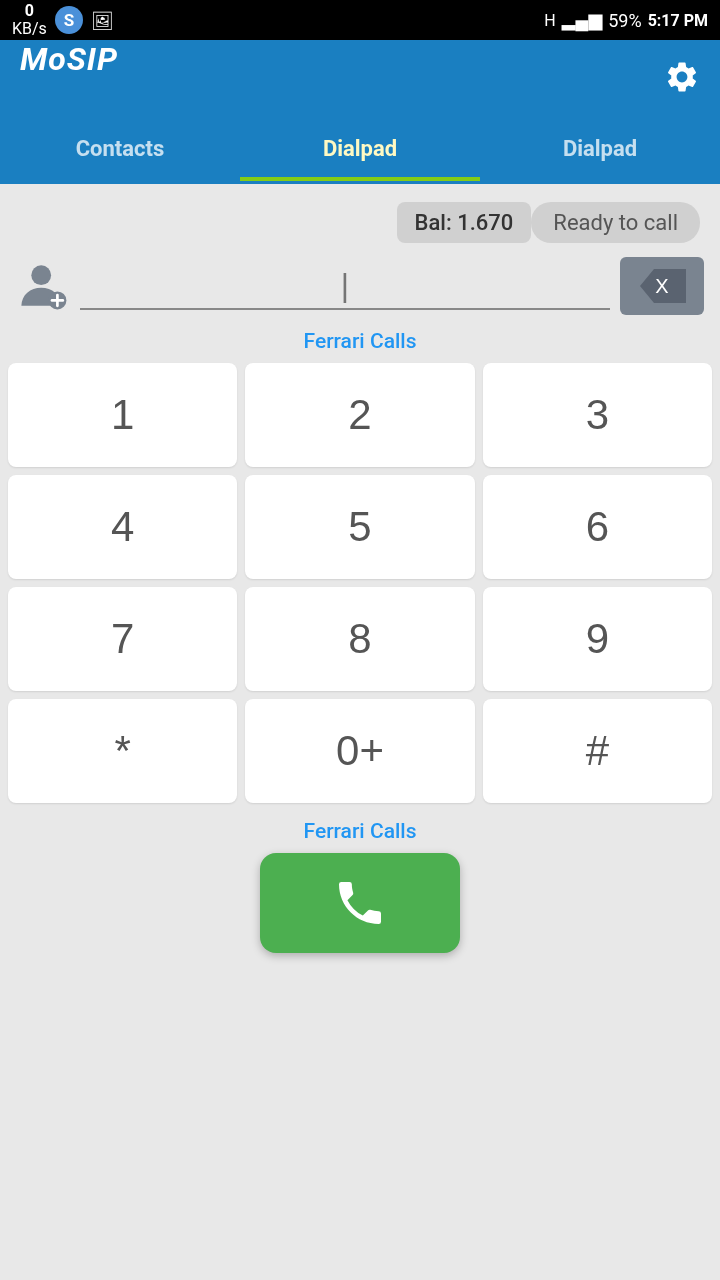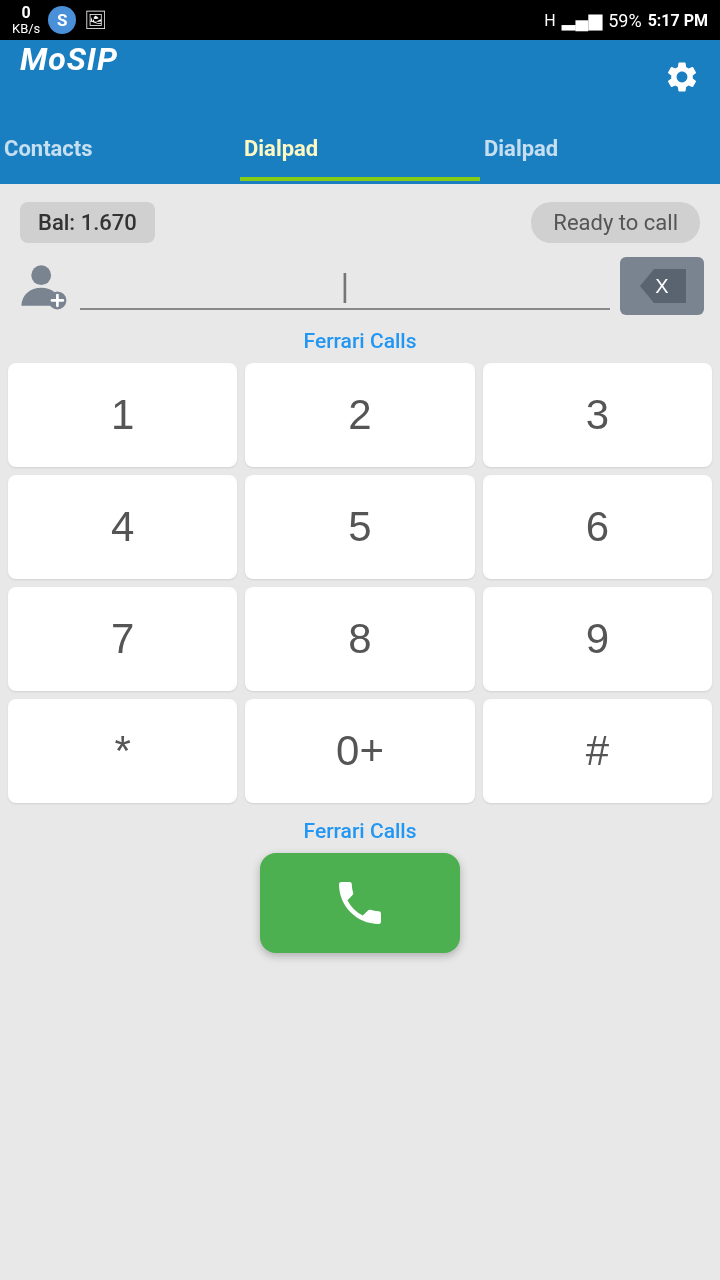--- a/index.html
+++ b/index.html
@@ -54,20 +54,21 @@
     }
 
     
     .tabs {
       background: #1a7fc1;
       display: flex;
       border-bottom: 3px solid #1a7fc1;
     }
     .tab {
       flex: 1;
+      text-align: center;
       padding: 16px 4px;
       color: rgba(255,255,255,0.75);
       font-size: 22px;
       font-weight: bold;
       cursor: pointer;
       border-bottom: 4px solid transparent;
       user-select: none;
     }
     .tab.active {
       color: #fef9c3;
@@ -79,21 +80,21 @@
       background: #e8e8e8;
       flex: 1;
       display: flex;
       flex-direction: column;
       padding: 0;
     }
 
     
     .info-bar {
       display: flex;
-      justify-content: space-between;
+      justify-content: flex-end;
       align-items: center;
       padding: 18px 20px 10px 20px;
     }
     .balance-badge {
       background: #d0d0d0;
       border-radius: 8px;
       padding: 8px 18px;
       font-size: 22px;
       color: #333;
       font-weight: 500;
@@ -219,21 +220,21 @@
       fill: #fff;
     }
   </style>
 </head>
 <body>
 
 <div class="status-bar">
   <div class="status-left">
     <div class="kb-label">
       <div class="kb-num">0</div>
-      <div style="font-size:13px">KB/s</div>
+      <div style="font-size:16px">KB/s</div>
     </div>
 
     <div style="width:28px;height:28px;background:#4a90d9;border-radius:50%;display:flex;align-items:center;justify-content:center;font-size:17px;font-weight:bold;color:#fff;">S</div>
 
     <div style="font-size:18px;">🖼</div>
   </div>
   <div class="status-right">
     <span style="font-size:16px;">H</span>
     <span>▂▄▆</span>
     <span>59%</span>

